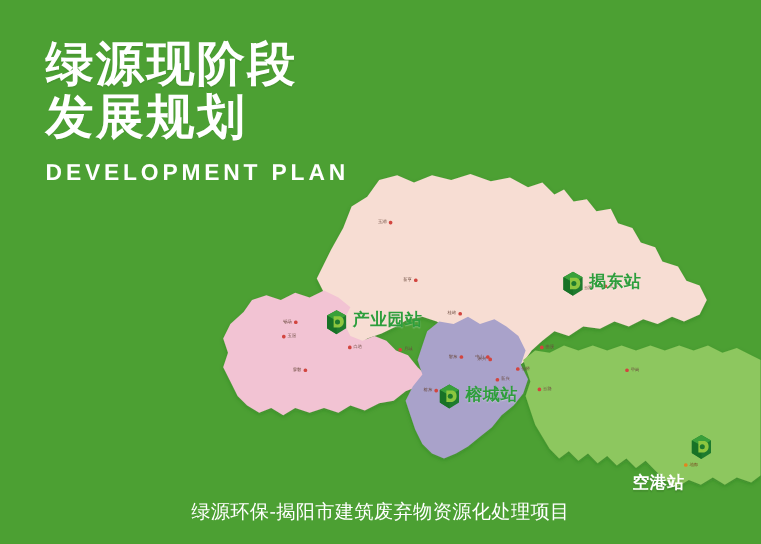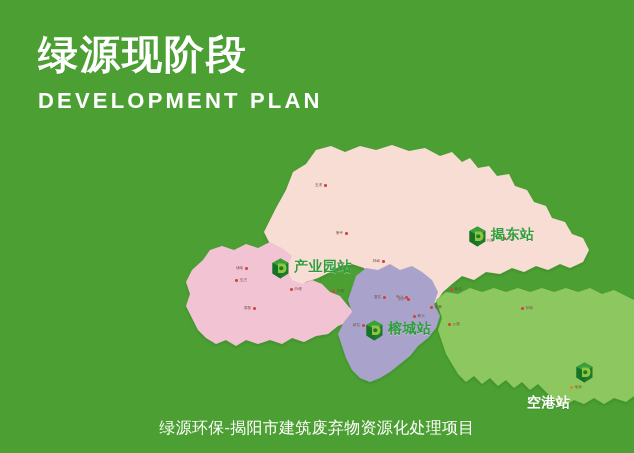--- a/index.html
+++ b/index.html
@@ -32,21 +32,21 @@
     line-height:44px;
     font-weight:700;
     letter-spacing:2px;
     white-space:nowrap;
     text-shadow:0 1px 0 rgba(0,0,0,.05);
   }
   #subtitle{
     display:block;
     margin-top:14px;
     color:#FFFFFF;
-    font-size:22px;
+    font-size:19px;
     line-height:22px;
     font-weight:600;
     letter-spacing:3.2px;
     white-space:nowrap;
   }
 
   
   #map-wrap{
     position:absolute;
     left:0;top:0;
@@ -160,20 +160,21 @@
                  L626,296 L634,300 L634,396 L626,402 L614,398 L604,404 L594,398 L584,404
                  L574,400 L564,406 L554,400 L546,392 L538,384 L530,390 L522,382 L514,388
                  L506,380 L498,386 L490,378 L482,384 L474,376 L466,382 L458,374 L452,364
                  L446,354 L442,342 L438,330 L442,318 L436,300 Z"></path>
       </g>
     </svg>
   </div>
 
   <div id="title-block">
     <span class="title-line">绿源现阶段</span>
+    <span class="title-line">发展规划</span>
     <span id="subtitle">DEVELOPMENT PLAN</span>
   </div>
 
   <div id="towns-layer">
       <div class="town" style="left: 315px; top: 183px;">
         <span class="town-name">玉湖</span>
         <span class="town-dot"></span>
       </div>
       <div class="town" style="left: 336px; top: 231px;">
         <span class="town-name">新亨</span>

